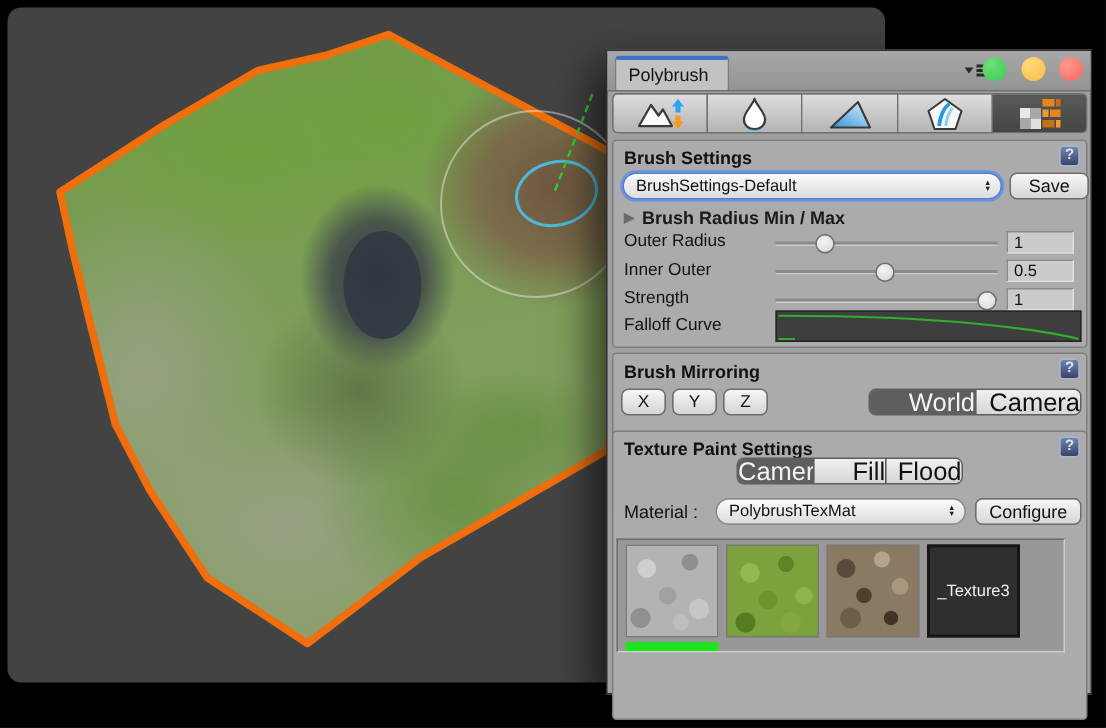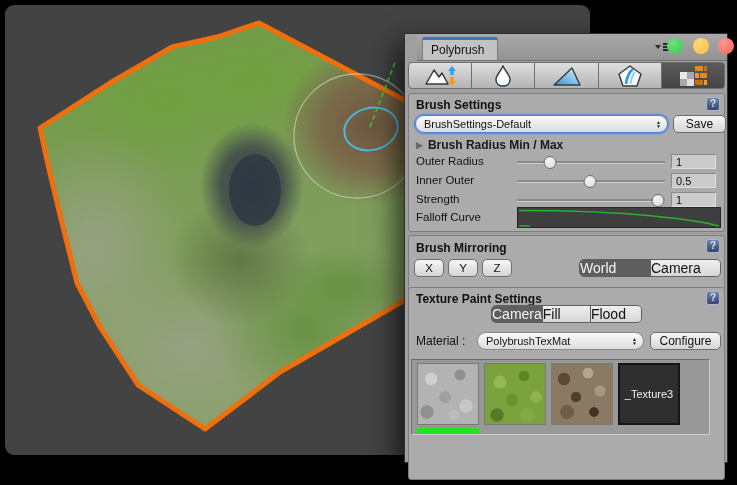--- a/index.html
+++ b/index.html
@@ -6,21 +6,21 @@
   .stage{position:relative;width:737px;height:485px;background:#000;overflow:hidden;
          font-family:"Liberation Sans",sans-serif;-webkit-font-smoothing:antialiased;}
 
   
   .scene{position:absolute;left:5px;top:5px;width:585px;height:450px;background:#434343;border-radius:9px;overflow:hidden;}
 
   
   .panel{position:absolute;left:404px;top:33px;width:324px;height:430px;background:#9f9f9f;
          border:1px solid #2e2e2e;box-sizing:border-box;box-shadow:-8px 10px 26px rgba(0,0,0,.65);}
   .titlebar{position:absolute;left:0;top:0;right:0;height:26px;background:linear-gradient(#a8a8a8,#939393);
-            border-bottom:1px solid #707070;margin-left:12px;}
+            border-bottom:1px solid #707070;}
   .tab{position:absolute;left:5px;top:3px;width:76px;height:23px;background:#c2c2c2;
        border:1px solid #7c7c7c;border-bottom:none;border-top:3px solid #3e73c8;border-radius:3px 3px 0 0;
        box-sizing:border-box;font-size:12px;color:#141414;padding:3px 0 0 8px;}
   .winbtn{position:absolute;top:4px;width:16px;height:16px;border-radius:50%;}
   .menu-ico{position:absolute;left:238px;top:9px;display:flex;align-items:center;gap:2px;}
   .menu-ico .tri{width:0;height:0;border-left:3.5px solid transparent;border-right:3.5px solid transparent;border-top:4px solid #2a2a2a;}
   .menu-ico .bars{display:flex;flex-direction:column;gap:1.5px;}
   .menu-ico .bars i{display:block;width:10px;height:1.6px;background:#2a2a2a;}
 
   
@@ -61,21 +61,21 @@
         background:radial-gradient(circle at 40% 35%,#f4f4f4,#d6d6d6);border:1px solid #6f6f6f;box-sizing:border-box;margin-top:-6px;}
   .val{position:absolute;left:262px;top:0;width:45px;height:15px;background:#cbcbcb;border:1px solid #8a8a8a;
        border-bottom-color:#dedede;border-right-color:#dedede;box-sizing:border-box;font-size:11px;color:#111;padding:1px 0 0 4px;}
 
   .curvefield{position:absolute;left:108px;top:113px;width:204px;height:21px;background:#3e3e3e;border:1px solid #272727;box-sizing:border-box;}
 
   .axisbtn{position:absolute;top:23px;width:30px;height:18px;background:linear-gradient(#f6f6f6,#d4d4d4);
            border:1px solid #6d6d6d;border-radius:5px;box-sizing:border-box;font-size:11.5px;color:#111;
            text-align:center;line-height:16px;}
   .seg{position:absolute;top:23px;height:18px;display:flex;border:1px solid #5f5f5f;border-radius:5px;overflow:hidden;box-sizing:border-box;}
-  .seg .cell{font-size:14px;text-align:left;line-height:17px;background:linear-gradient(#f0f0f0,#d6d6d6);color:#111;}
+  .seg .cell{font-size:17px;text-align:right;line-height:17px;background:linear-gradient(#f0f0f0,#d6d6d6);color:#111;}
   .seg .cell + .cell{border-left:1px solid #5f5f5f;}
   .seg .cell.on{background:#5e5e5e;color:#f4f4f4;}
 
   .strip{position:absolute;left:2px;top:71px;width:299px;height:76px;background:#989898;
          border:1px solid #cfcfcf;border-top-color:#6d6d6d;border-left-color:#6d6d6d;box-sizing:border-box;}
   .tile{position:absolute;top:3px;width:62px;height:62px;border:1px solid #7a7a7a;box-sizing:border-box;}
   .tile.rock{background-color:#b3b3b3;background-image:
       radial-gradient(circle at 22% 25%,#cfcfcf 0 9%,rgba(0,0,0,0) 10%),
       radial-gradient(circle at 70% 18%,#8f8f8f 0 8%,rgba(0,0,0,0) 9%),
       radial-gradient(circle at 45% 55%,#a0a0a0 0 12%,rgba(0,0,0,0) 13%),

